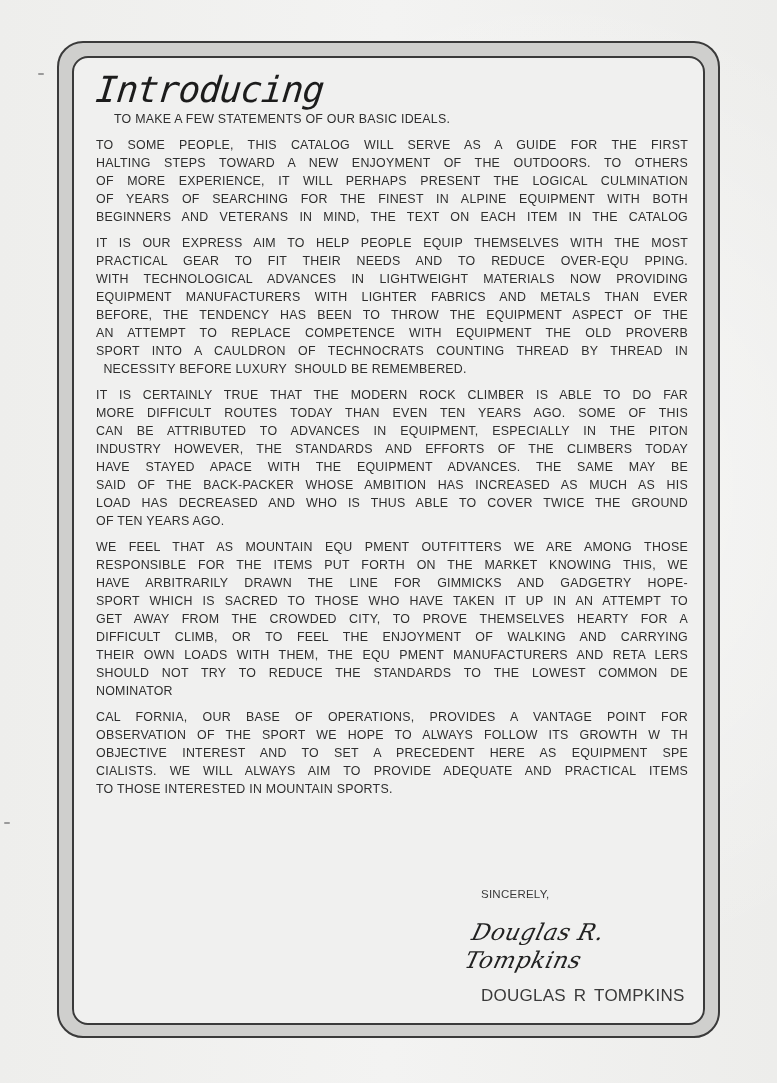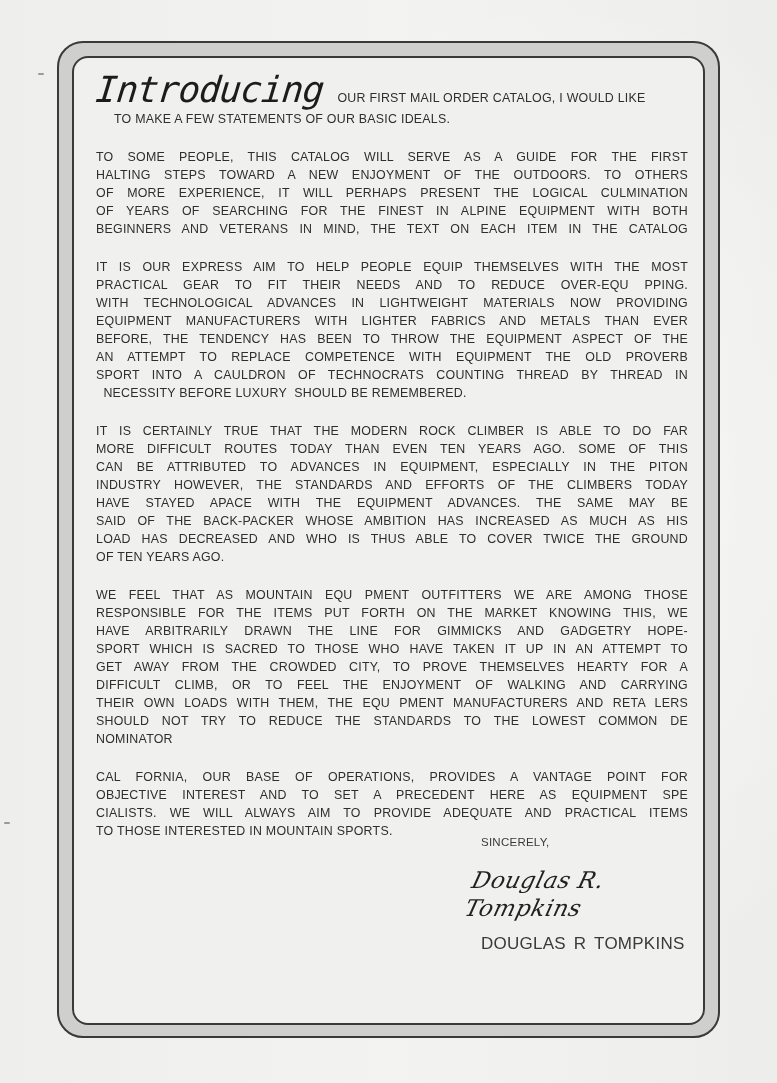--- a/index.html
+++ b/index.html
@@ -76,39 +76,39 @@
   .intro-cont {
     font-family: "Liberation Sans", "DejaVu Sans", sans-serif;
     font-size: 12.4px;
     letter-spacing: 0.25px;
     color: #2e2e2e;
     margin-top: 0px;
     line-height: 18px;
     margin-left: 18px;
   }
   .para {
-    margin-top: 20px;
+    margin-top: 8px;
     text-align: justify;
     text-align-last: justify;
   }
   .para-line {
     display: block;
     line-height: 18px;
     height: 18px;
     white-space: nowrap;
     text-align: justify;
     text-align-last: justify;
   }
   .para-line.last {
     text-align-last: left;
   }
   .signoff {
     position: absolute;
     left: 481px;
-    top: 836px;
+    top: 888px;
     width: 240px;
   }
   .closing {
     font-size: 11.5px;
     color: #3a3a3a;
   }
   .signature {
     font-family: "DejaVu Serif", "Liberation Serif", serif;
     font-style: italic;
     font-size: 23px;
@@ -141,21 +141,20 @@
 <div class="margin-mark" style="left:38px; top:73px;"></div>
 <div class="margin-mark" style="left:4px; top:822px;"></div>
 
 <div class="frame-outer">
   <div class="frame-inner"></div>
 </div>
 
 <div class="content">
   <div class="intro-line">
     <span class="intro-title">Introducing</span>
-    <span class="intro-rest">OUR FIRST MAIL ORDER CATALOG, I WOULD LIKE</span>
   </div>
   <div class="intro-cont">TO MAKE A FEW STATEMENTS OF OUR BASIC IDEALS.</div>
 
   <div class="para">
     <span class="para-line">TO SOME PEOPLE, THIS CATALOG WILL SERVE AS A GUIDE FOR THE FIRST</span>
     <span class="para-line">HALTING STEPS TOWARD A NEW ENJOYMENT OF THE OUTDOORS.  TO OTHERS</span>
     <span class="para-line">OF MORE EXPERIENCE, IT WILL PERHAPS PRESENT THE LOGICAL CULMINATION</span>
     <span class="para-line">OF YEARS OF SEARCHING FOR THE FINEST IN ALPINE EQUIPMENT  WITH BOTH</span>
     <span class="para-line">BEGINNERS AND VETERANS IN MIND, THE TEXT ON EACH ITEM IN THE CATALOG</span>
   </div>
@@ -189,20 +188,21 @@
     <span class="para-line">SPORT WHICH IS SACRED TO THOSE WHO HAVE TAKEN IT UP IN AN ATTEMPT TO</span>
     <span class="para-line">GET AWAY FROM THE CROWDED CITY, TO PROVE THEMSELVES HEARTY FOR A</span>
     <span class="para-line">DIFFICULT CLIMB, OR TO FEEL THE ENJOYMENT OF WALKING AND CARRYING</span>
     <span class="para-line">THEIR OWN LOADS WITH THEM, THE EQU PMENT MANUFACTURERS AND RETA LERS</span>
     <span class="para-line">SHOULD NOT TRY TO REDUCE THE STANDARDS TO THE LOWEST COMMON DE</span>
     <span class="para-line last">NOMINATOR</span>
   </div>
 
   <div class="para">
     <span class="para-line">CAL FORNIA, OUR BASE OF OPERATIONS, PROVIDES A VANTAGE POINT FOR</span>
+    <span class="para-line">OBSERVATION OF THE SPORT  WE HOPE TO ALWAYS FOLLOW ITS GROWTH W TH</span>
     <span class="para-line">OBJECTIVE INTEREST AND TO SET A PRECEDENT HERE AS EQUIPMENT SPE</span>
     <span class="para-line">CIALISTS.  WE WILL ALWAYS AIM TO PROVIDE ADEQUATE AND PRACTICAL ITEMS</span>
     <span class="para-line last">TO THOSE INTERESTED IN MOUNTAIN SPORTS.</span>
   </div>
 </div>
 
 <div class="signoff">
   <div class="closing">SINCERELY,</div>
   <div class="signature">Douglas R. Tompkins</div>
   <div class="printed-name">DOUGLAS R  TOMPKINS</div>

